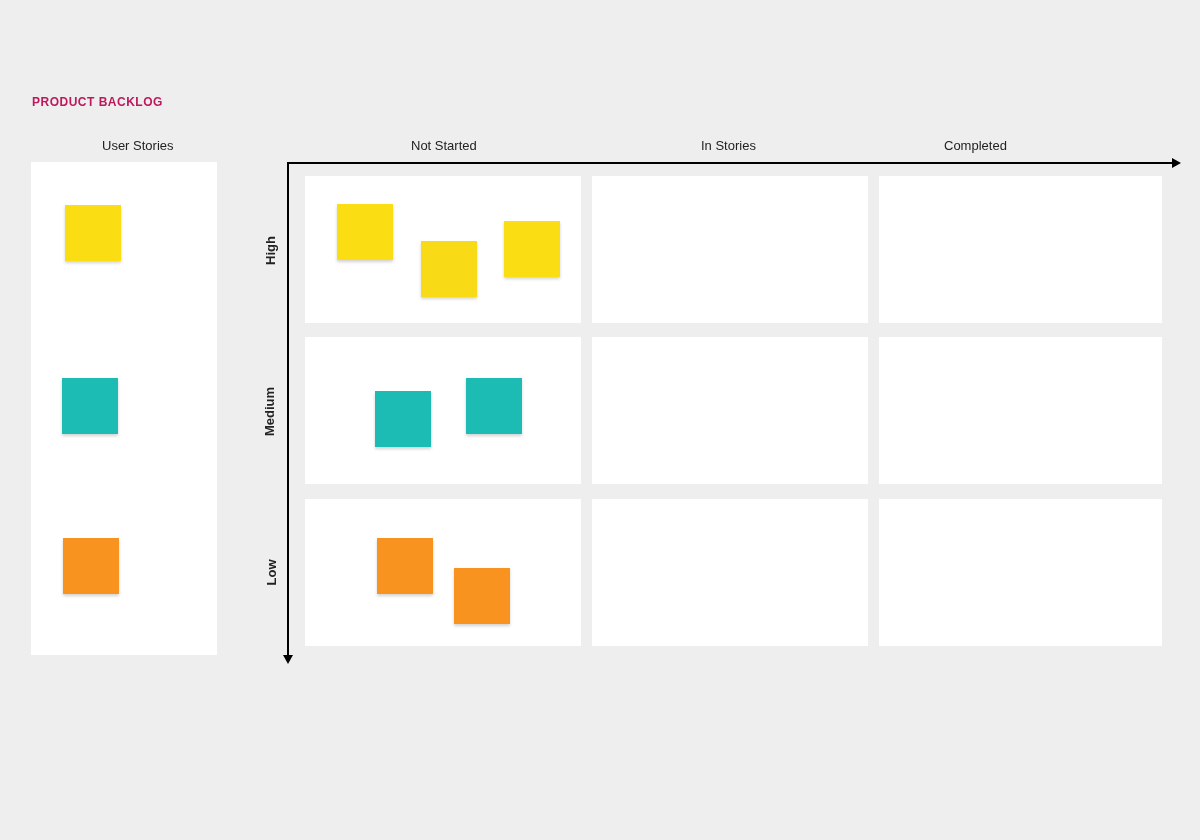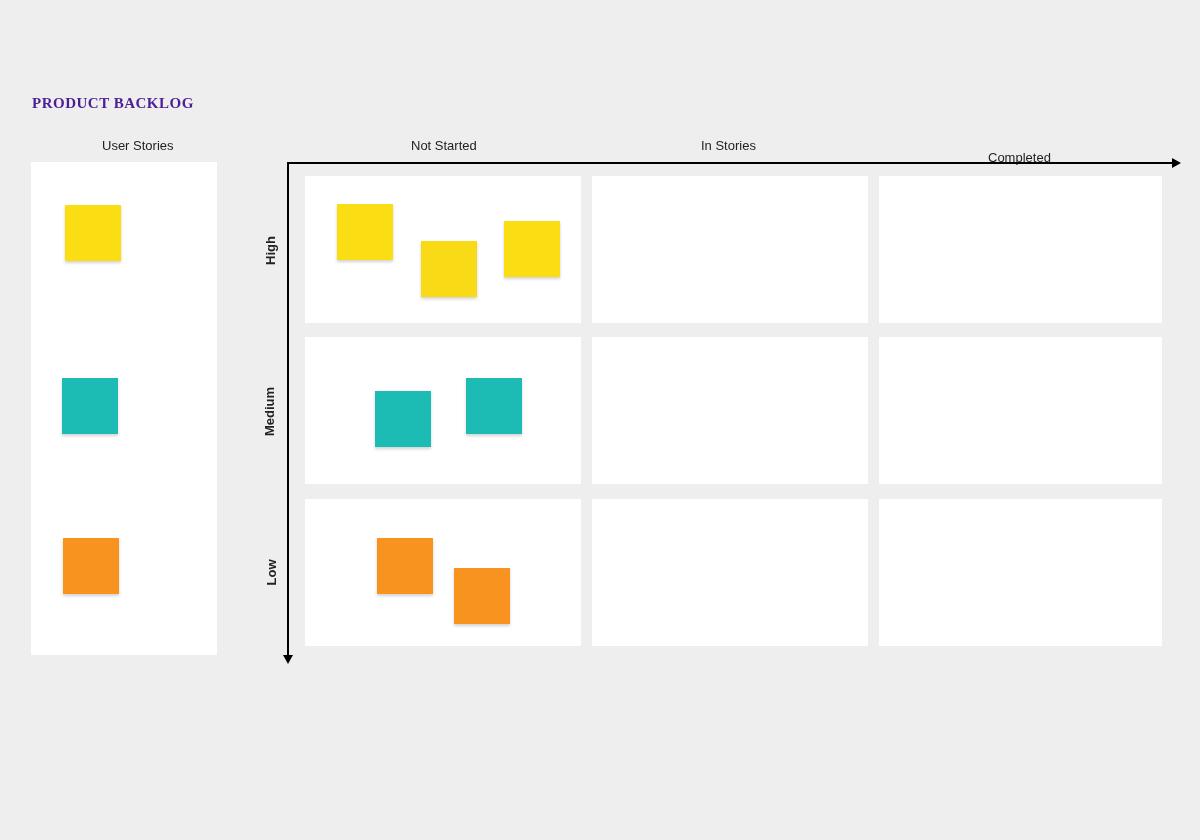--- a/index.html
+++ b/index.html
@@ -12,37 +12,36 @@
       height: 840px;
       background: #eeeeee;
       font-family: -apple-system, BlinkMacSystemFont, "Segoe UI", Arial, sans-serif;
       position: relative;
       overflow: hidden;
     }
     .page-title {
       position: absolute;
       left: 32px;
       top: 95px;
-      font-size: 15px;
+      font-size: 12px;
       font-weight: 800;
       letter-spacing: 0.5px;
-      color: #4c1d95;
-      font-family: Liberation Serif, serif;
+      color: #be185d;
     }
     .col-header {
       position: absolute;
       top: 138px;
       font-size: 13px;
       font-weight: 400;
       color: #222;
     }
     .col-header.user-stories { left: 102px; }
     .col-header.not-started { left: 411px; }
     .col-header.in-progress { left: 701px; }
-    .col-header.completed { left: 988px; margin-top: 12px; }
+    .col-header.completed { left: 944px; }
 
     .backlog-panel {
       position: absolute;
       left: 31px;
       top: 162px;
       width: 186px;
       height: 493px;
       background: #ffffff;
     }
 

